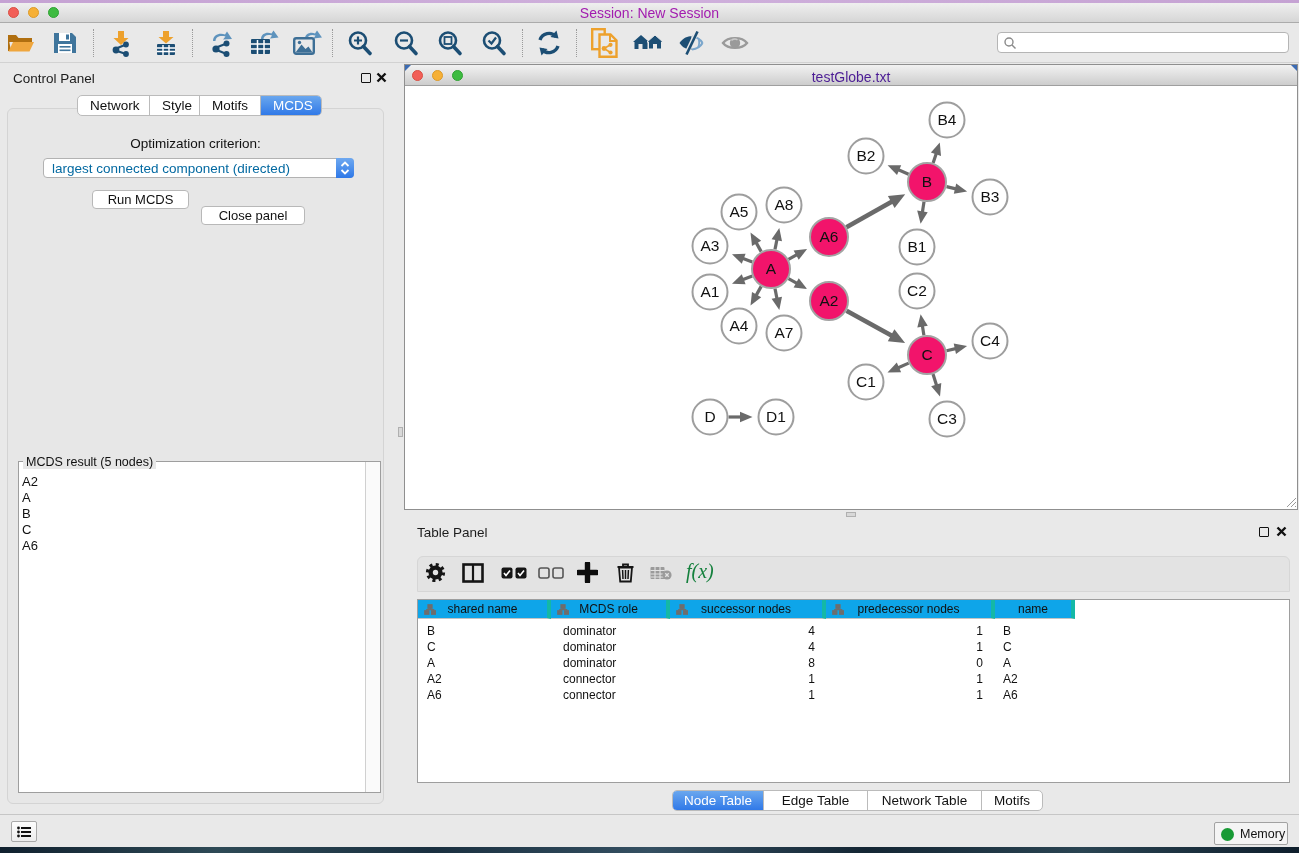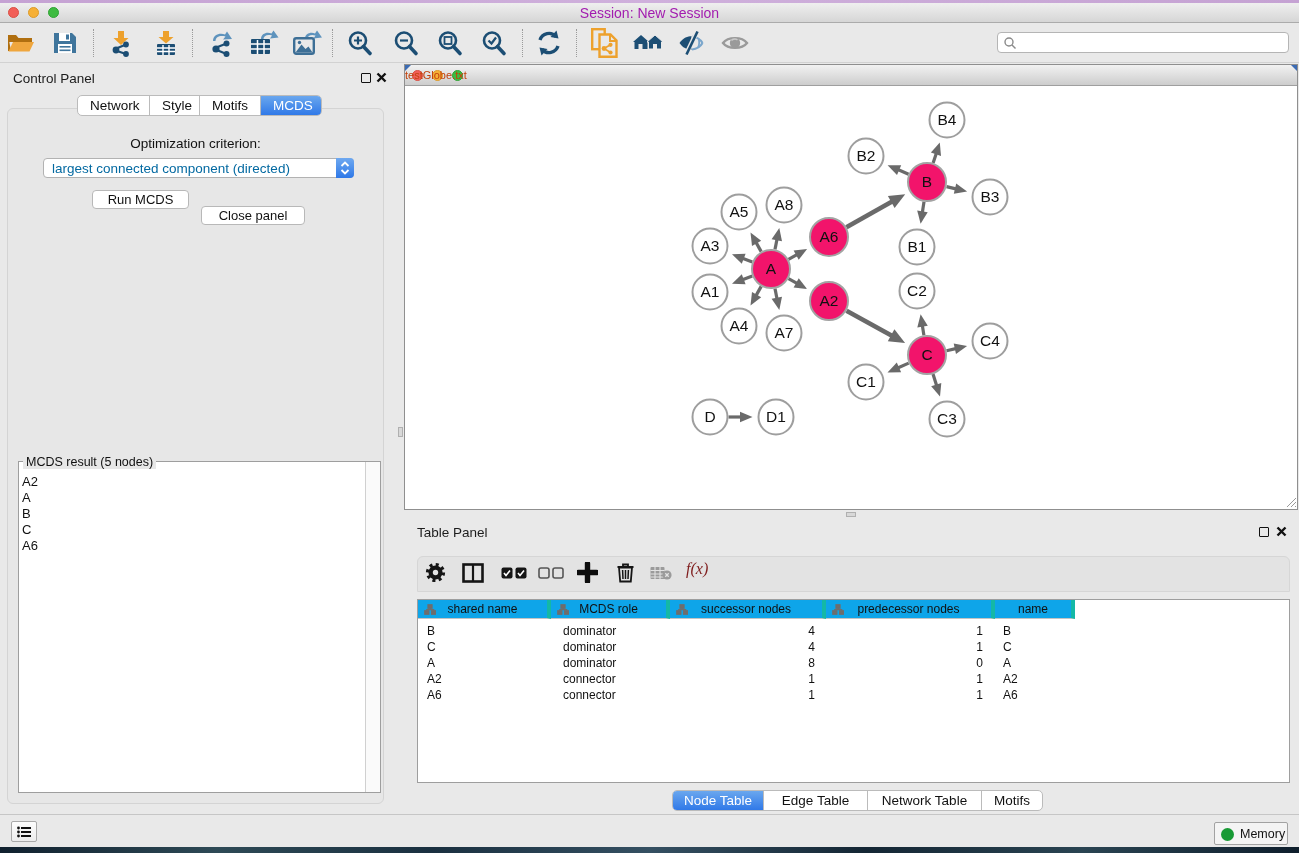--- a/index.html
+++ b/index.html
@@ -203,21 +203,21 @@
 <div class="abs" style="left:365px;top:462px;width:15px;height:330px;background:#fafafa;border-left:1px solid #d0d0d0"></div>
 <div class="abs" style="left:22px;top:474px;font-size:13px;color:#111;line-height:16px">A2<br>A<br>B<br>C<br>A6</div>
 
 <div class="abs" style="left:404px;top:64px;width:894px;height:446px;background:#fff;border:1px solid #8f8f8f"></div>
 <div class="abs" style="left:405px;top:65px;width:892px;height:21px;background:linear-gradient(#f2f2f2,#cdcdcd);border-bottom:1px solid #9f9f9f"></div>
 <div class="abs" style="left:405px;top:65px;width:0;height:0;border-top:6px solid #3c6cb4;border-right:6px solid transparent"></div>
 <div class="abs" style="left:1291px;top:65px;width:0;height:0;border-top:6px solid #3c6cb4;border-left:6px solid transparent"></div>
 <div class="abs tl" style="left:412px;top:70px;background:#f25f58;border:0.5px solid #d94f44"></div>
 <div class="abs tl" style="left:432px;top:70px;background:#f6b036;border:0.5px solid #dd9a28"></div>
 <div class="abs tl" style="left:452px;top:70px;background:#3ebb41;border:0.5px solid #2fa233"></div>
-<div class="abs" style="left:405px;top:69px;width:892px;text-align:left;font-size:11px;color:#c2410c">testGlobe.txt</div>
+<div class="abs" style="left:405px;top:69px;width:892px;text-align:center;font-size:14px;color:#4c1d95">testGlobe.txt</div>
 <svg class="abs" style="left:1286px;top:497px" width="11" height="11" viewBox="0 0 11 11">
     <path d="M10 1 L1 10 M10 5 L5 10 M10 9 L9 10" stroke="#9a9a9a" stroke-width="1"></path>
   </svg>
 <div class="abs grip" style="left:846px;top:512px"></div>
 <div class="abs grip" style="left:398px;top:427px;width:5px;height:10px"></div>
 
 <svg class="abs" style="left:405px;top:86px" width="892" height="423" viewBox="0 0 892 423">
     <line x1="356.2" y1="165.6" x2="350.6" y2="155.6" stroke="#6a6a6a" stroke-width="3.2"></line>
     <polygon points="345.5,146.5 356.2,154.8 347.0,160.0" fill="#6a6a6a"></polygon>
     <line x1="370.0" y1="163.4" x2="372.2" y2="152.3" stroke="#6a6a6a" stroke-width="3.2"></line>
@@ -345,21 +345,21 @@
 <g fill="#9b9b9b">
       <rect x="0.5" y="1" width="14" height="12" rx="1"></rect>
     </g>
 <g stroke="#e3e3e3" stroke-width="1.1">
       <path d="M0.5 4.5 h14 M0.5 8 h14 M0.5 11 h14 M5 1 v12 M10 1 v12"></path>
     </g>
 <circle cx="17" cy="9" r="4.6" fill="#9b9b9b"></circle>
     <path d="M15.3 7.3 L18.7 10.7 M18.7 7.3 L15.3 10.7" stroke="#e3e3e3" stroke-width="1.3"></path>
 </svg>
 
-<div class="abs" style="left:686px;top:560px;font-family:'Liberation Serif',serif;font-style:italic;font-size:16px;color:#7f1d1d">f(x)</div>
+<div class="abs" style="left:686px;top:560px;font-family:'Liberation Serif',serif;font-style:italic;font-size:20px;color:#15803d">f(x)</div>
 
 <div class="abs" style="left:417px;top:599px;width:873px;height:184px;background:#fff;border:1px solid #9e9e9e"></div>
 <div class="abs" style="left:418px;top:600px;width:657px;height:19px;background:#ececec"></div>
 
 <div class="abs hdr" style="left:418px;width:133px">shared name</div>
 <div class="abs hdr" style="left:551px;width:119px">MCDS role</div>
 <div class="abs hdr" style="left:670px;width:156px">successor nodes</div>
 <div class="abs hdr" style="left:826px;width:169px">predecessor nodes</div>
 <div class="abs hdr" style="left:995px;width:80px;">name</div>
 <svg class="abs hico" style="left:424px">

